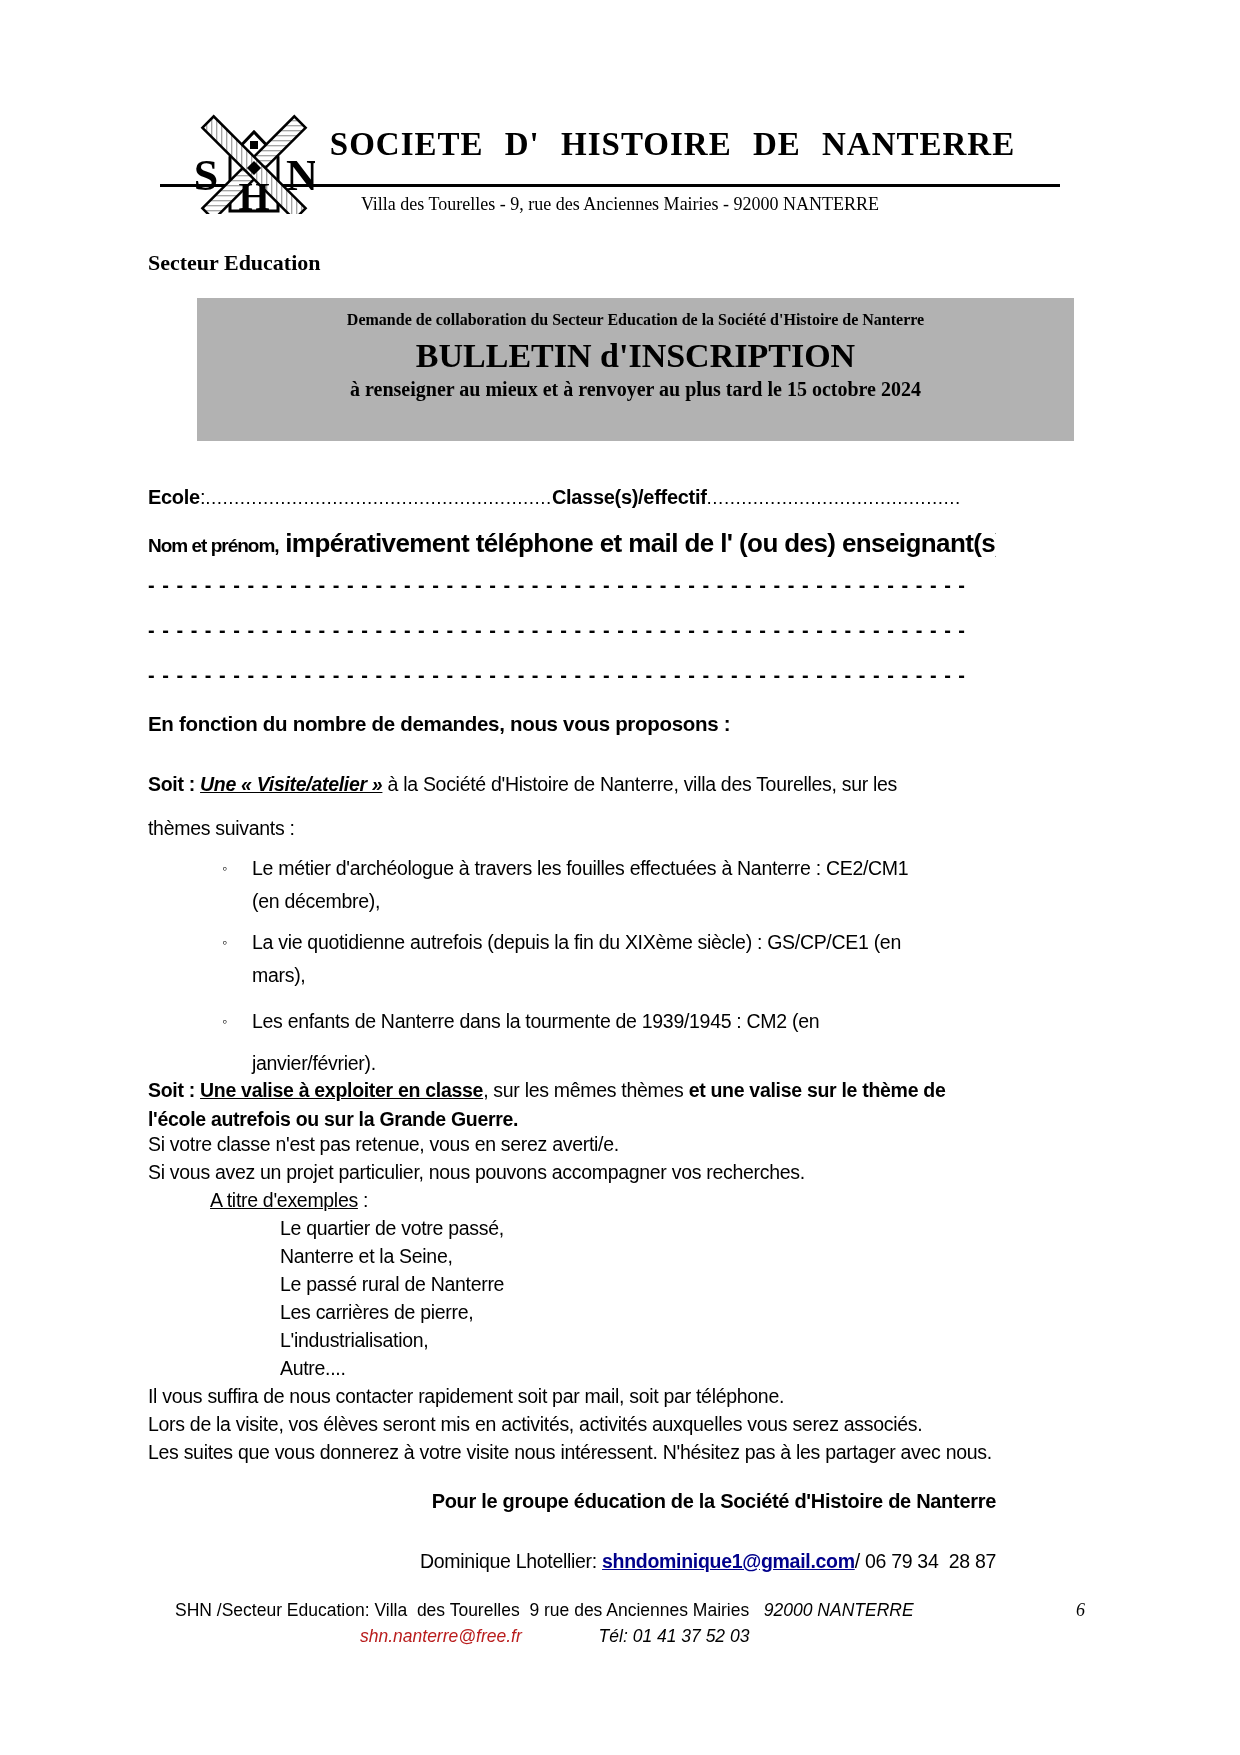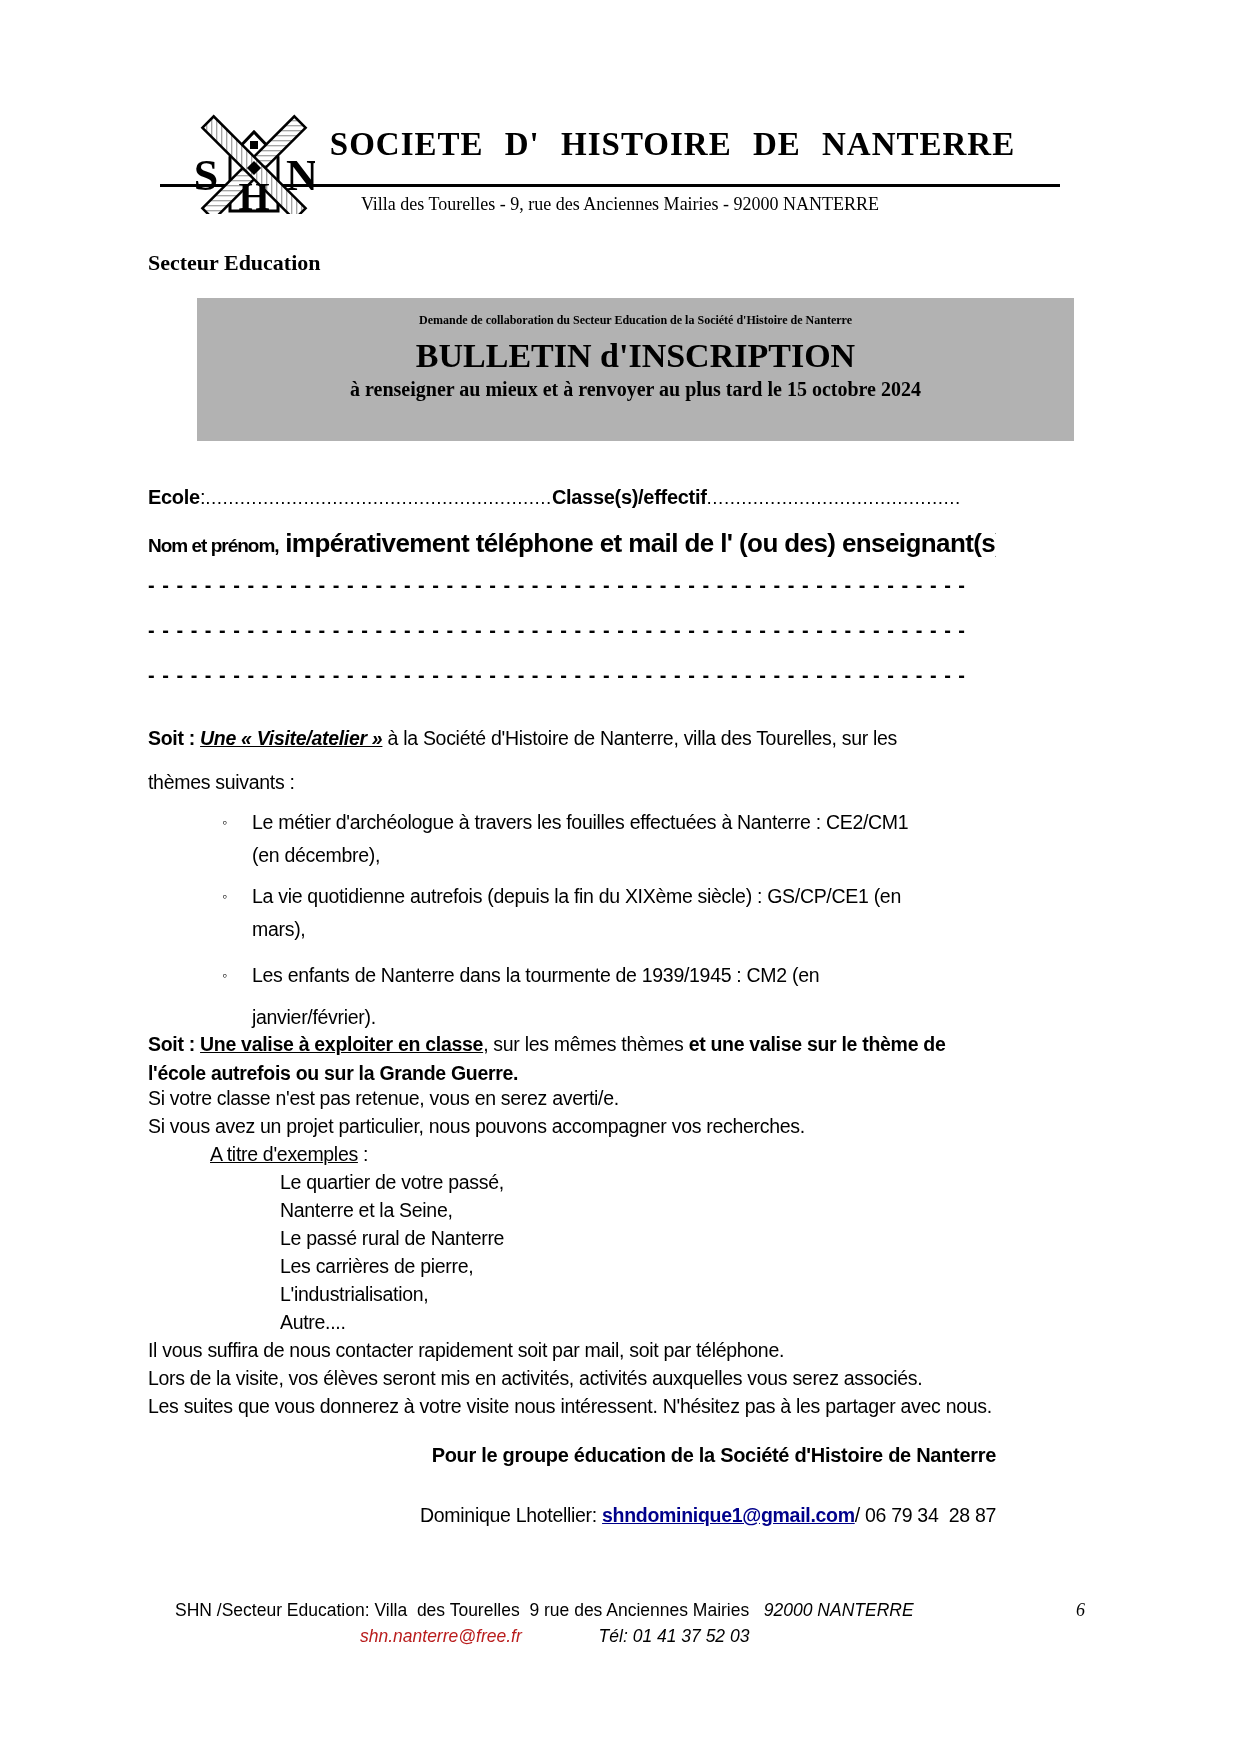--- a/index.html
+++ b/index.html
@@ -24,21 +24,21 @@
     position:absolute; left:148px; top:250px;
     font-family:"Liberation Serif", serif; font-weight:bold; font-size:22px;
   }
   
   .banner {
     position:absolute; left:197px; top:298px; width:877px; height:143px;
     background:#b2b2b2; text-align:center;
     font-family:"Liberation Serif", serif; font-weight:bold;
     overflow:hidden;
   }
-  .banner-line1 { font-size:12px; line-height:26px; padding:9px 68px 0; }
+  .banner-line1 { font-size:16px; line-height:26px; padding:9px 68px 0; }
   .banner-title { font-size:34px; line-height:40px; margin-top:3px; }
   .banner-line3 { font-size:20px; line-height:26px; }
   
   .main { position:absolute; left:148px; top:486px; width:848px; font-size:19.5px; letter-spacing:-0.3px; }
   .ecole-line { white-space:nowrap; overflow:hidden; height:30px; font-size:20px; }
   .lbl-b { font-weight:bold; }
   .dots { font-size:19px; letter-spacing:0.5px; }
   .nom-line { margin-top:12px; height:32px; white-space:nowrap; overflow:hidden; }
   .nom-label { font-weight:bold; font-size:19px; letter-spacing:-1px; }
   .nom-text { font-weight:bold; font-size:26px; letter-spacing:-0.6px; }
@@ -120,20 +120,21 @@
     </div>
 
     <div class="nom-line">
       <span class="nom-label">Nom et prénom,</span><span class="nom-text"> impérativement  téléphone et mail de l' (ou des) enseignant(s)  :</span>
     </div>
 
     <div class="dash-line d1">- - - - - - - - - - - - - - - - - - - - - - - - - - - - - - - - - - - - - - - - - - - - - - - - - - - - - - - - - - - - - - -</div>
     <div class="dash-line d2">- - - - - - - - - - - - - - - - - - - - - - - - - - - - - - - - - - - - - - - - - - - - - - - - - - - - - - - - - - - - - - -</div>
     <div class="dash-line d3">- - - - - - - - - - - - - - - - - - - - - - - - - - - - - - - - - - - - - - - - - - - - - - - - - - - - - - - - - - - - - - -</div>
 
+    <p class="intro">En fonction du nombre de demandes, nous vous proposons :</p>
 
     <div class="option1">
       <span class="b">Soit : </span><span class="u-bi">Une « Visite/atelier »</span><span> à la Société d'Histoire de Nanterre, villa des Tourelles, sur les</span><br>
       <span>thèmes suivants :</span>
     </div>
 
     <ul class="themes">
       <li>
         <span class="marker">◦</span><span>Le métier d'archéologue à travers les fouilles effectuées à Nanterre : CE2/CM1</span><br>
         <span class="marker"></span><span>(en décembre),</span>

